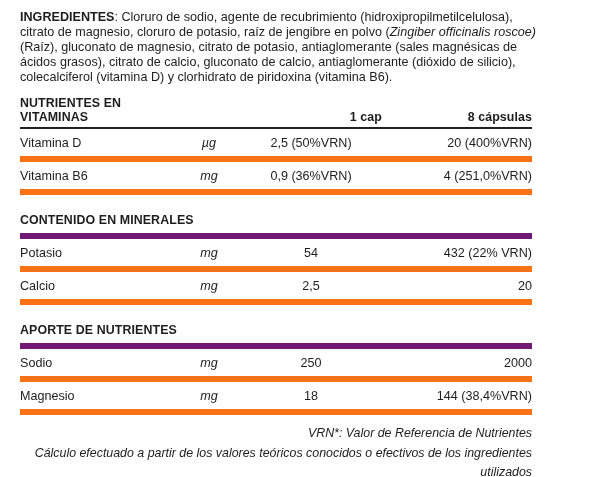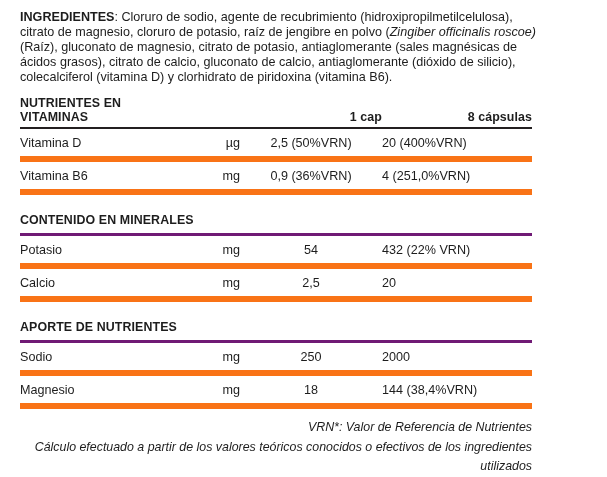--- a/index.html
+++ b/index.html
@@ -74,34 +74,34 @@
   .head-row th.t-one   { text-align: right; font-weight: bold; }
   .head-row th.t-eight { text-align: right; font-weight: bold; }
 
   
   .section-row td {
     height: 27px;
     font-weight: bold;
     font-size: 12.4px;
     letter-spacing: 0.1px;
     text-align: left;
-    border-bottom: 3px solid #701a75;
+    border-bottom: 6px solid #701a75;
     padding-top: 2px;
   }
 
   
   .data-row td {
     height: 27px;
     border-bottom: 6px solid #f97316;
     font-size: 12.6px;
   }
   .data-row td.d-name  { text-align: left; }
-  .data-row td.d-unit  { text-align: right; }
+  .data-row td.d-unit  { text-align: center; font-style: italic; }
   .data-row td.d-one   { text-align: center; }
-  .data-row td.d-eight { text-align: left; }
+  .data-row td.d-eight { text-align: right; }
 
   
   .gap-row td {
     height: 9px;
     border-bottom: none;
   }
 
   
   .footnote {
     margin: 0 75px 0 20px;

